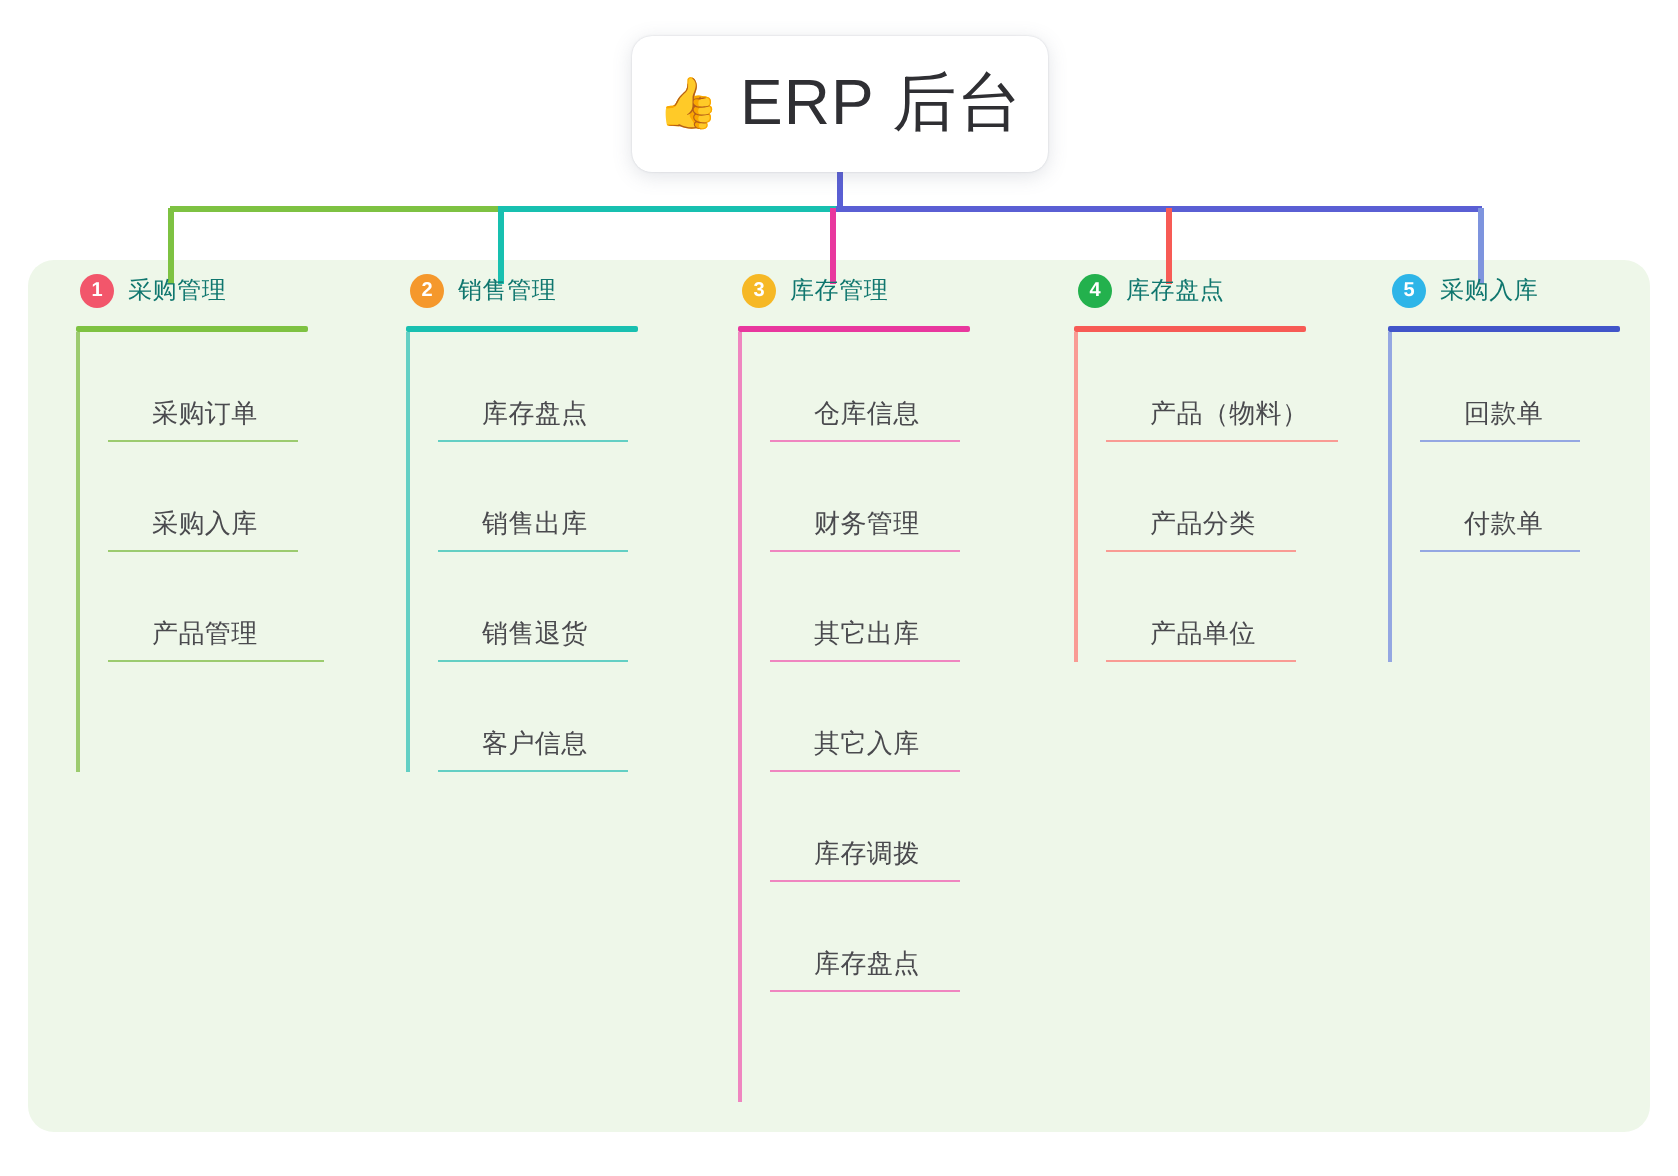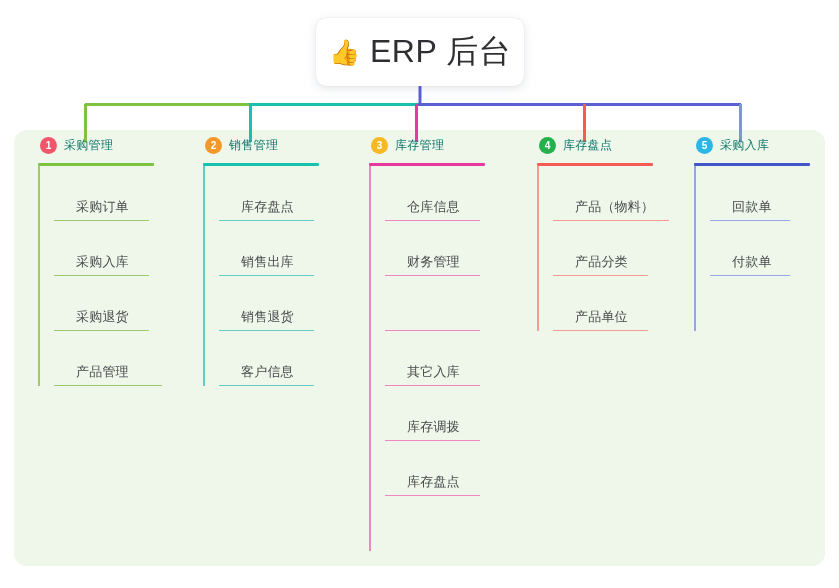--- a/index.html
+++ b/index.html
@@ -191,24 +191,20 @@
         <div class="spine" style="height:220px;background:#9ccb6f;"></div>
         <div class="leaf">
           <div class="leaf-text">采购订单</div>
           <div class="leaf-rule" style="width:95px;background:#9ccb6f;"></div>
         </div>
         <div class="leaf">
           <div class="leaf-text">采购入库</div>
           <div class="leaf-rule" style="width:95px;background:#9ccb6f;"></div>
         </div>
         <div class="leaf">
-          <div class="leaf-text">采购退货</div>
-          <div class="leaf-rule" style="width:95px;background:#9ccb6f;"></div>
-        </div>
-        <div class="leaf">
           <div class="leaf-text">产品管理</div>
           <div class="leaf-rule" style="width:108px;background:#9ccb6f;"></div>
         </div>
       </div>
     </div>
 
     <div class="column" style="left:203px;">
       <div class="col-header">
         <span class="badge" style="background:#f5982c;">2</span>
         <span class="col-title">销售管理</span>
@@ -245,20 +241,21 @@
         <div class="spine" style="height:385px;background:#ef86c0;"></div>
         <div class="leaf">
           <div class="leaf-text">仓库信息</div>
           <div class="leaf-rule" style="width:95px;background:#ef86c0;"></div>
         </div>
         <div class="leaf">
           <div class="leaf-text">财务管理</div>
           <div class="leaf-rule" style="width:95px;background:#ef86c0;"></div>
         </div>
         <div class="leaf">
+          <div class="leaf-text">其它出库</div>
           <div class="leaf-rule" style="width:95px;background:#ef86c0;"></div>
         </div>
         <div class="leaf">
           <div class="leaf-text">其它入库</div>
           <div class="leaf-rule" style="width:95px;background:#ef86c0;"></div>
         </div>
         <div class="leaf">
           <div class="leaf-text">库存调拨</div>
           <div class="leaf-rule" style="width:95px;background:#ef86c0;"></div>
         </div>

